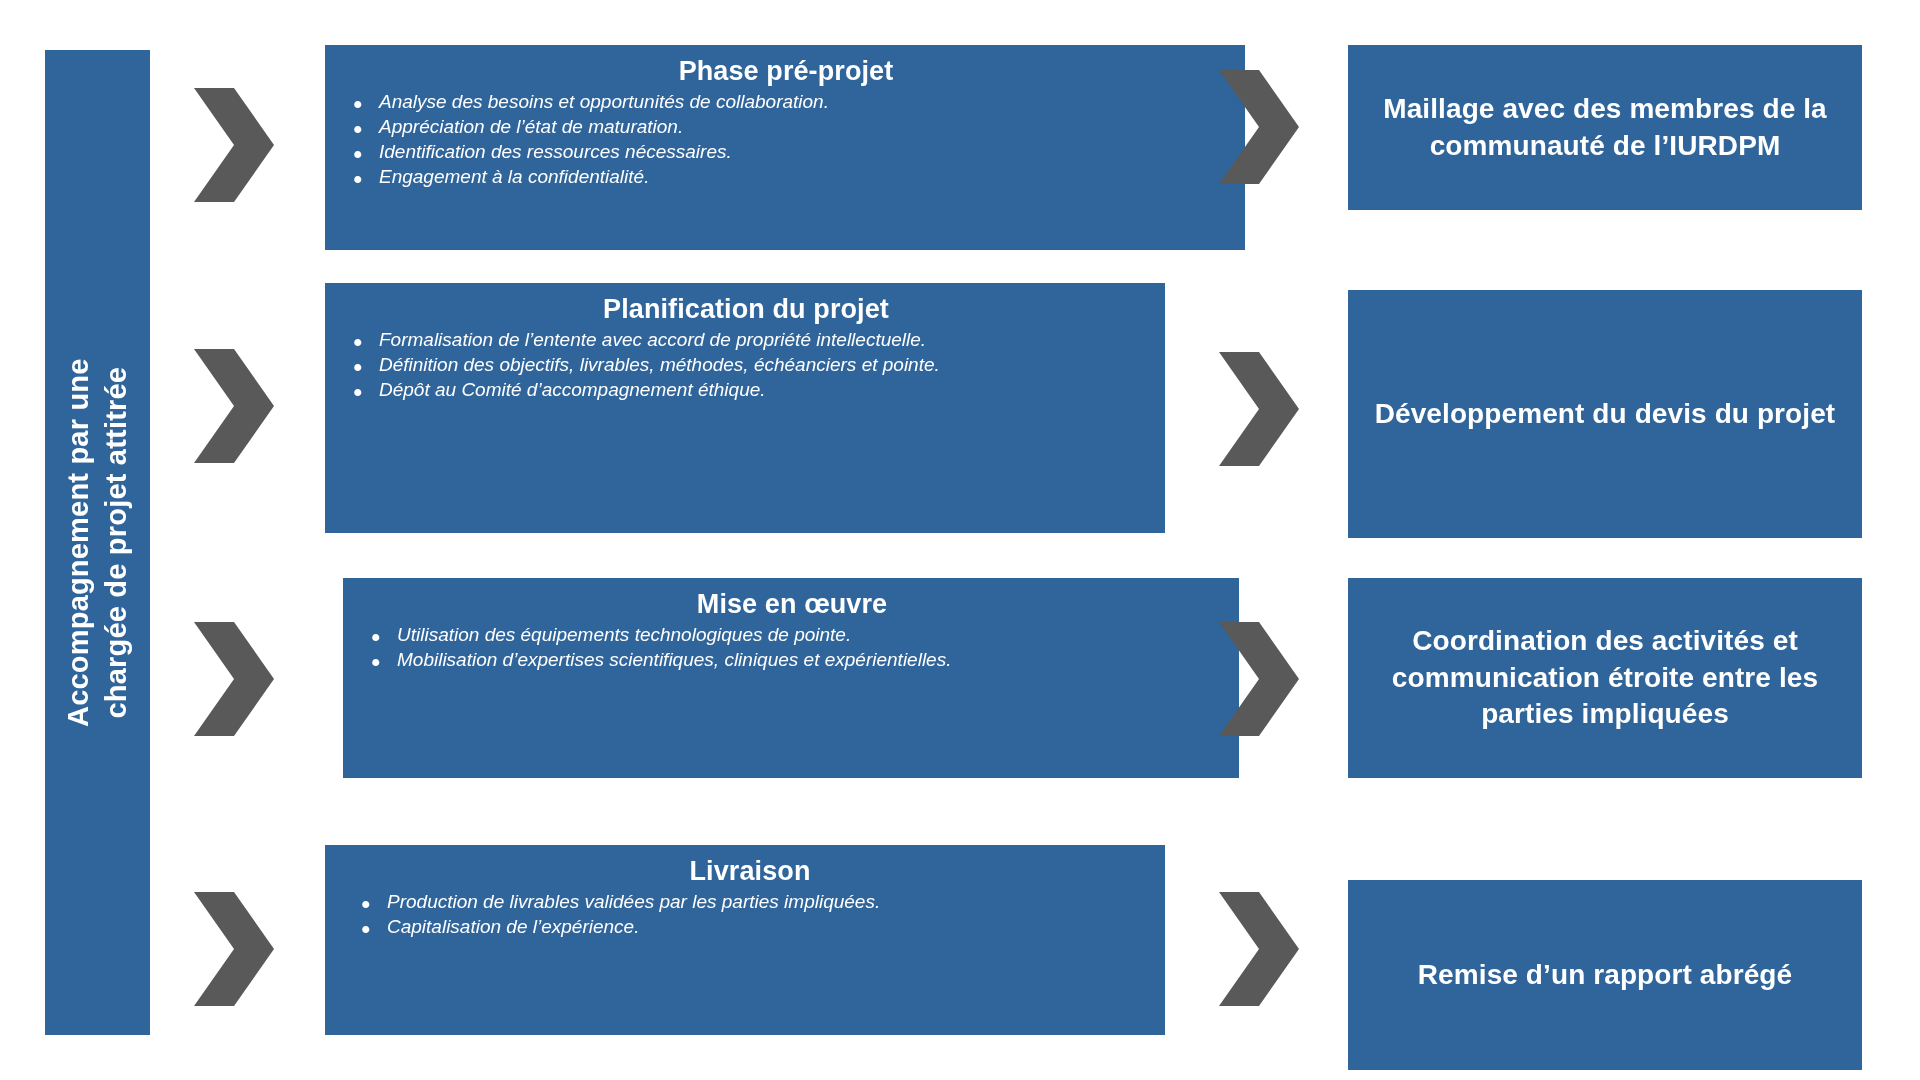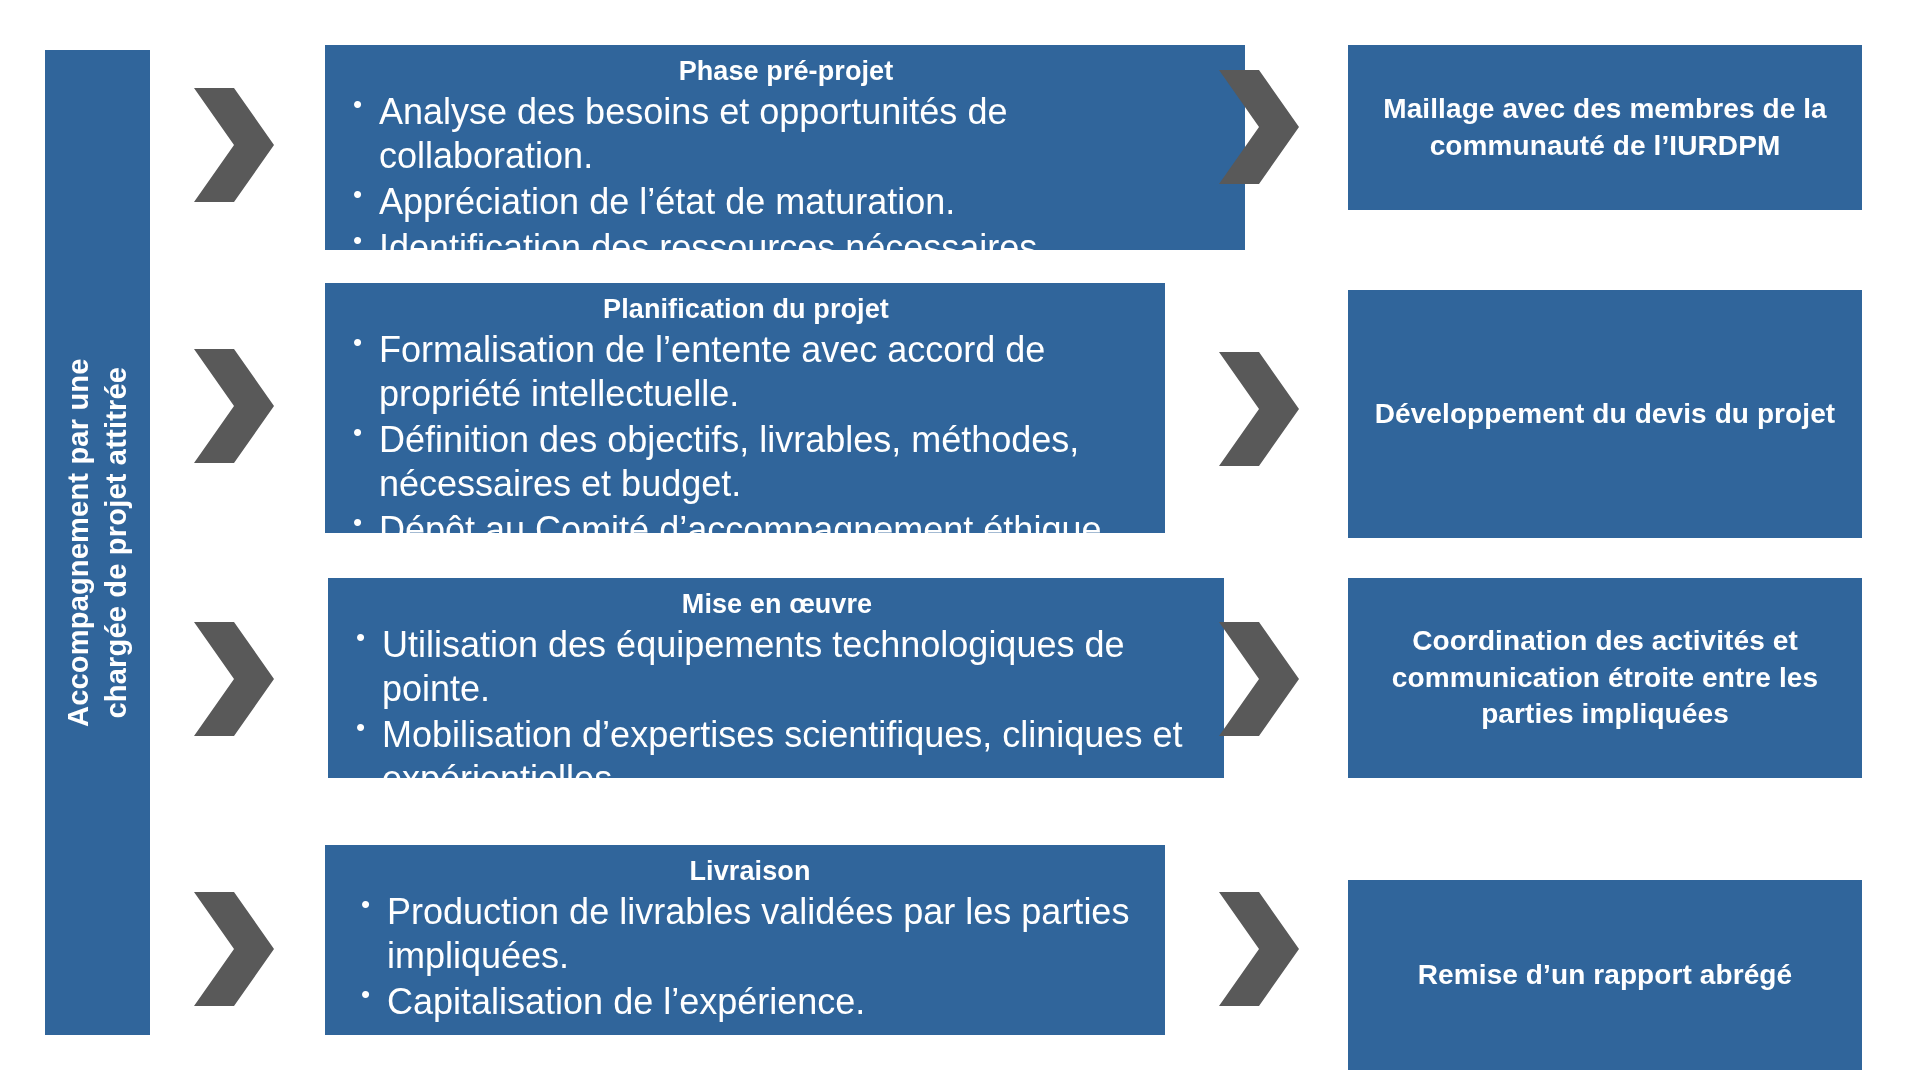--- a/index.html
+++ b/index.html
@@ -79,24 +79,25 @@
     letter-spacing: .1px;
   }
   .phase-list {
     list-style: none;
     margin: 0;
     padding: 0;
   }
   .phase-list li {
     position: relative;
     padding-left: 34px;
-    font-size: 36px;
+    font-size: 19px;
     line-height: 1.22;
     margin: 0 0 2px 0;
     letter-spacing: 0px;
+    font-style: italic;
   }
   .phase-list li::before {
     content: "\2022";
     position: absolute;
     left: 8px;
     top: -1px;
     font-size: 26px;
     line-height: 1.22;
   }
 
@@ -122,21 +123,21 @@
   #chev-l-1      { left: 190px;  top: 86px; }
   #chev-r-1      { left: 1215px; top: 68px; }
 
   
   #phase-box-2   { left: 325px; top: 283px; width: 840px; height: 250px; }
   #outcome-box-2 { left: 1348px; top: 290px; width: 514px; height: 248px; }
   #chev-l-2      { left: 190px;  top: 347px; }
   #chev-r-2      { left: 1215px; top: 350px; }
 
   
-  #phase-box-3   { left: 328px; top: 578px; width: 896px; height: 200px; }
+  #phase-box-3   { left: 343px; top: 578px; width: 896px; height: 200px; }
   #outcome-box-3 { left: 1348px; top: 578px; width: 514px; height: 200px; }
   #chev-l-3      { left: 190px;  top: 620px; }
   #chev-r-3      { left: 1215px; top: 620px; }
 
   
   #phase-box-4   { left: 325px; top: 845px; width: 840px; height: 190px; padding-left: 28px; }
   #outcome-box-4 { left: 1348px; top: 880px; width: 514px; height: 190px; }
   #chev-l-4      { left: 190px;  top: 890px; }
   #chev-r-4      { left: 1215px; top: 890px; }
 </style>
@@ -181,21 +182,21 @@
   <div class="chev" id="chev-l-2">
     <svg viewBox="0 0 88 118" xmlns="http://www.w3.org/2000/svg" aria-hidden="true">
       <polygon points="4,2 44,2 84,59 44,116 4,116 44,59" fill="#595959"></polygon>
     </svg>
   </div>
 
   <div class="box phase-box" id="phase-box-2">
     <div class="phase-title">Planification du projet</div>
     <ul class="phase-list">
       <li>Formalisation de l’entente avec accord de propriété intellectuelle.</li>
-      <li>Définition des objectifs, livrables, méthodes, nécessaires et budget.</li>
+      <li>Définition des objectifs, livrables, méthodes, échéanciers et pointe.</li>
       <li>Dépôt au Comité d’accompagnement éthique.</li>
     </ul>
   </div>
 
   <div class="chev" id="chev-r-2">
     <svg viewBox="0 0 88 118" xmlns="http://www.w3.org/2000/svg" aria-hidden="true">
       <polygon points="4,2 44,2 84,59 44,116 4,116 44,59" fill="#595959"></polygon>
     </svg>
   </div>
 

